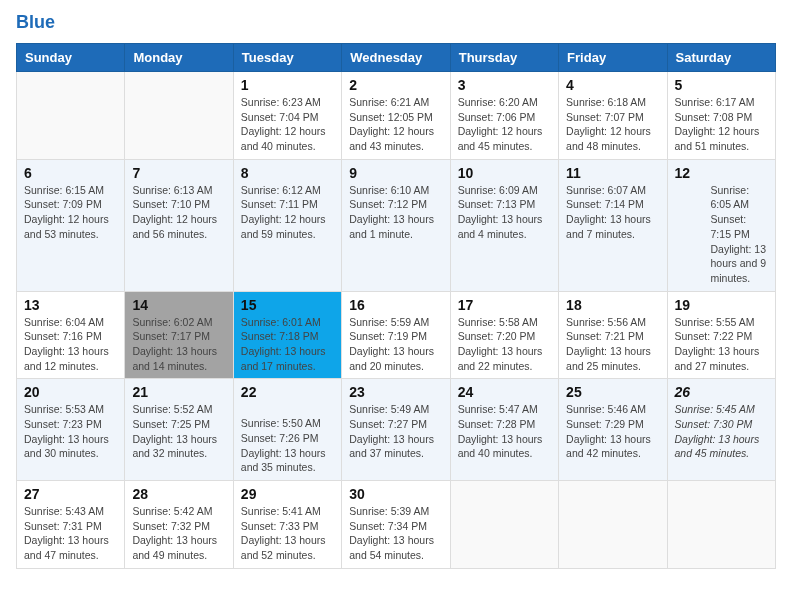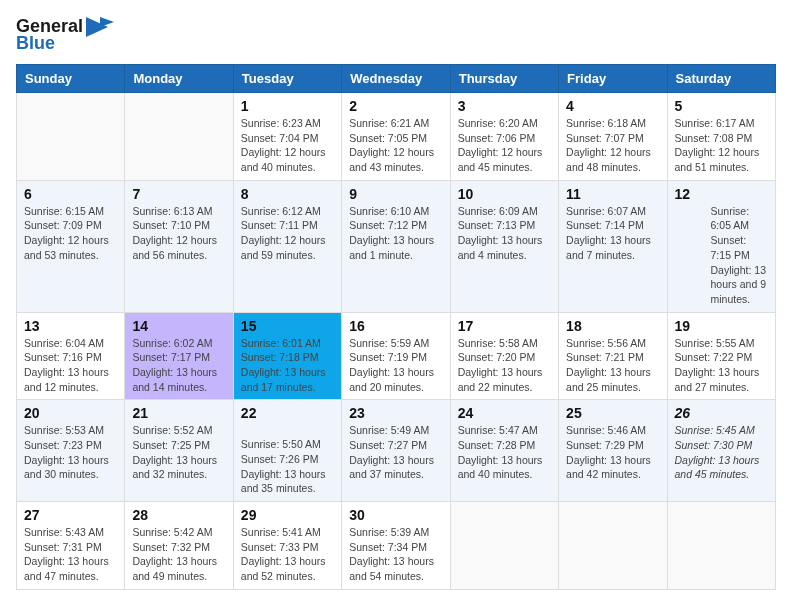--- a/index.html
+++ b/index.html
@@ -85,27 +85,20 @@
     }
     .calendar thead tr th {
       background-color: #1e6bb8;
     }
   </style>
 </head>
 <body>
 
 <div class="header">
   <div class="logo">
-    <div class="logo-row">
-      <span style="font-size:18px;font-weight:bold;color:#1a1a1a;">General</span>
-      <svg width="28" height="20" viewBox="0 0 28 20" style="margin-left:3px;">
-        <polygon points="0,0 22,10 0,20" fill="#1e6bb8"></polygon>
-        <polygon points="14,0 28,5 14,10" fill="#1e6bb8"></polygon>
-      </svg>
-    </div>
     <span style="font-size:18px;font-weight:bold;color:#1e6bb8;margin-top:-4px;">Blue</span>
   </div>
   <div class="title-block">
     <div class="title-month"></div>
     <div class="title-location"></div>
   </div>
 </div>
 
 <table class="calendar">
   <thead>
@@ -125,21 +118,21 @@
         <td class="empty-cell" style="background-color: rgb(249, 249, 249);"></td>
         <td style="background-color: rgb(255, 255, 255);">
           <span class="day-number">1</span>
           <div class="day-info" style="white-space: pre-line;">Sunrise: 6:23 AM
 Sunset: 7:04 PM
 Daylight: 12 hours and 40 minutes.</div>
         </td>
         <td style="background-color: rgb(255, 255, 255);">
           <span class="day-number">2</span>
           <div class="day-info" style="white-space: pre-line;">Sunrise: 6:21 AM
-Sunset: 7:05 PM
+Sunset: 12:05 PM
 Daylight: 12 hours and 43 minutes.</div>
         </td>
         <td style="background-color: rgb(255, 255, 255);">
           <span class="day-number">3</span>
           <div class="day-info" style="white-space: pre-line;">Sunrise: 6:20 AM
 Sunset: 7:06 PM
 Daylight: 12 hours and 45 minutes.</div>
         </td>
         <td style="background-color: rgb(255, 255, 255);">
           <span class="day-number">4</span>
@@ -198,21 +191,21 @@
 Daylight: 13 hours and 9 minutes.</div>
         </td>
       </tr>
       <tr>
         <td style="background-color: rgb(255, 255, 255);">
           <span class="day-number">13</span>
           <div class="day-info" style="white-space: pre-line;">Sunrise: 6:04 AM
 Sunset: 7:16 PM
 Daylight: 13 hours and 12 minutes.</div>
         </td>
-        <td style="background-color: #c4b5fd;">
+        <td style="background-color: #a3a3a3;">
           <span class="day-number">14</span>
           <div class="day-info" style="white-space: pre-line;">Sunrise: 6:02 AM
 Sunset: 7:17 PM
 Daylight: 13 hours and 14 minutes.</div>
         </td>
         <td style="background-color: #0ea5e9; margin-top: 10px;">
           <span class="day-number">15</span>
           <div class="day-info" style="white-space: pre-line;">Sunrise: 6:01 AM
 Sunset: 7:18 PM
 Daylight: 13 hours and 17 minutes.</div>

